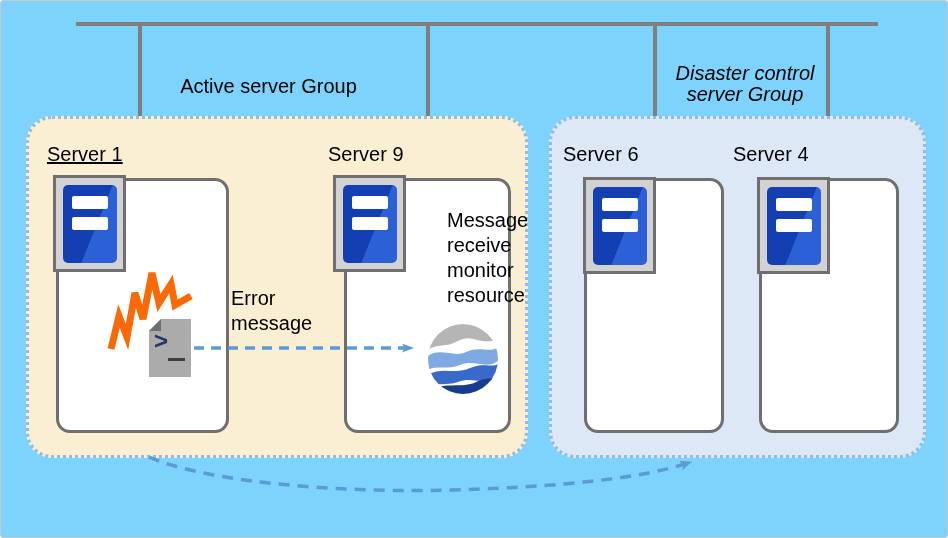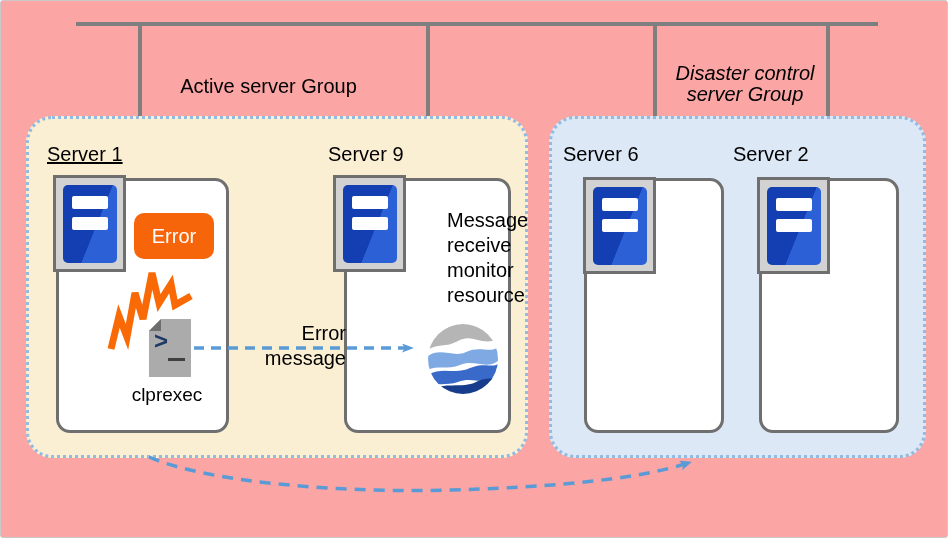--- a/index.html
+++ b/index.html
@@ -1,18 +1,18 @@
 <!DOCTYPE html>
 <html><head>
 <meta charset="utf-8">
 <style>
   html,body{margin:0;padding:0;background:#fff;}
   *{box-sizing:border-box;}
   .frame{
-    position:relative;width:948px;height:538px;background:#fca5a5;
+    position:relative;width:948px;height:538px;background:#7dd3fc;
     border:1px solid #c9c9c9;border-radius:3px;overflow:hidden;
     font-family:"Liberation Sans","DejaVu Sans",sans-serif;color:#111;
   }
   
   .bus{position:absolute;left:75px;top:21px;width:802px;height:4px;background:#7f7f7f;}
   .drop{position:absolute;top:21px;width:4px;height:158px;background:#7f7f7f;}
   .drop.d1{left:137px;} .drop.d2{left:425px;} .drop.d3{left:652px;} .drop.d4{left:825px;}
   
   .group{position:absolute;top:115px;height:342px;border:3px dotted #92bbe1;border-radius:26px;}
   .group.active{left:25px;width:502px;background:#fbefd3;}
@@ -39,21 +39,21 @@
   .srv-glyph .bar.b1{top:11px;} .srv-glyph .bar.b2{top:32px;}
   
   .err-badge{position:absolute;left:133px;top:212px;width:80px;height:46px;background:#f7650b;
     border-radius:10px;display:flex;align-items:center;justify-content:center;}
   .err-badge span{color:#fff;font-size:20px;}
   .svg-abs{position:absolute;}
   .clprexec{position:absolute;left:116px;top:383px;width:100px;text-align:center;font-size:19px;color:#000;}
   
   .resource-text{position:absolute;left:414px;top:207px;width:102px;font-size:20px;line-height:25px;color:#000;margin-left:32px;}
   
-  .errmsg-label{position:absolute;left:230px;top:285px;width:115px;text-align:right;font-size:20px;line-height:25px;color:#000;margin-top:35px;}
+  .errmsg-label{position:absolute;left:230px;top:285px;width:115px;text-align:left;font-size:20px;line-height:25px;color:#000;}
   .failover-label{position:absolute;left:353px;top:494px;width:120px;text-align:center;font-size:20px;color:#000;}
 </style>
 </head>
 <body>
 
 <div class="frame">
 
   <div class="bus"></div>
   <div class="drop d1"></div>
   <div class="drop d2"></div>
@@ -61,21 +61,21 @@
   <div class="drop d4"></div>
 
   <div class="group active"></div>
   <div class="group disaster"></div>
   <div class="group-label active">Active server Group</div>
   <div class="group-label disaster">Disaster control server Group</div>
 
   <div class="srv-label s1">Server 1</div>
   <div class="srv-label s2">Server 9</div>
   <div class="srv-label s3">Server 6</div>
-  <div class="srv-label s4">Server 2</div>
+  <div class="srv-label s4">Server 4</div>
 
   <div class="srv-box s1"></div>
   <div class="srv-box s2"></div>
   <div class="srv-box s3"></div>
   <div class="srv-box s4"></div>
 
   <div class="icon-square s1">
     <div class="srv-glyph">
         <div class="bar b1"></div>
         <div class="bar b2"></div>
@@ -93,36 +93,32 @@
         <div class="bar b2"></div>
       </div>
   </div>
   <div class="icon-square s4">
     <div class="srv-glyph">
         <div class="bar b1"></div>
         <div class="bar b2"></div>
       </div>
   </div>
 
-  <div class="err-badge">
-    <span>Error</span>
-  </div>
 
   <svg class="svg-abs" style="left:98px;top:262px;" width="100" height="92" viewBox="0 0 100 92">
     <polyline points="12,86 20,53 28,74 36,30 44,56 53,10 60,40 72,21 76,42 92,33" fill="none" stroke="#f96a07" stroke-width="7" stroke-linejoin="miter"></polyline>
   </svg>
 
   <svg class="svg-abs" style="left:147px;top:317px;" width="44" height="60" viewBox="0 0 44 60">
     <path d="M13,1 H43 V59 H1 V13 Z" fill="#ababab"></path>
     <path d="M13,1 L1,13 H13 Z" fill="#6e6e6e"></path>
     <text x="6" y="31" font-size="24" font-weight="bold" fill="#1f3864" font-family="Liberation Sans, DejaVu Sans, sans-serif">&gt;</text>
     <rect x="20" y="40" width="17" height="3" fill="#3f3f3f"></rect>
   </svg>
 
-  <div class="clprexec">clprexec</div>
 
   <svg class="svg-abs" style="left:190px;top:335px;" width="245" height="24" viewBox="0 0 245 24">
     <defs>
       <marker id="ah1" markerWidth="13" markerHeight="10" refX="11" refY="4.5" orient="auto" markerUnits="userSpaceOnUse">
         <path d="M0,0 L12,4.5 L0,9 L2.8,4.5 Z" fill="#5b9bd5"></path>
       </marker>
     </defs>
     <line x1="3" y1="12" x2="222" y2="12" stroke="#5b9bd5" stroke-width="3.5" stroke-dasharray="10 7" marker-end="url(#ah1)"></line>
   </svg>
   <div class="errmsg-label">Error message</div>

